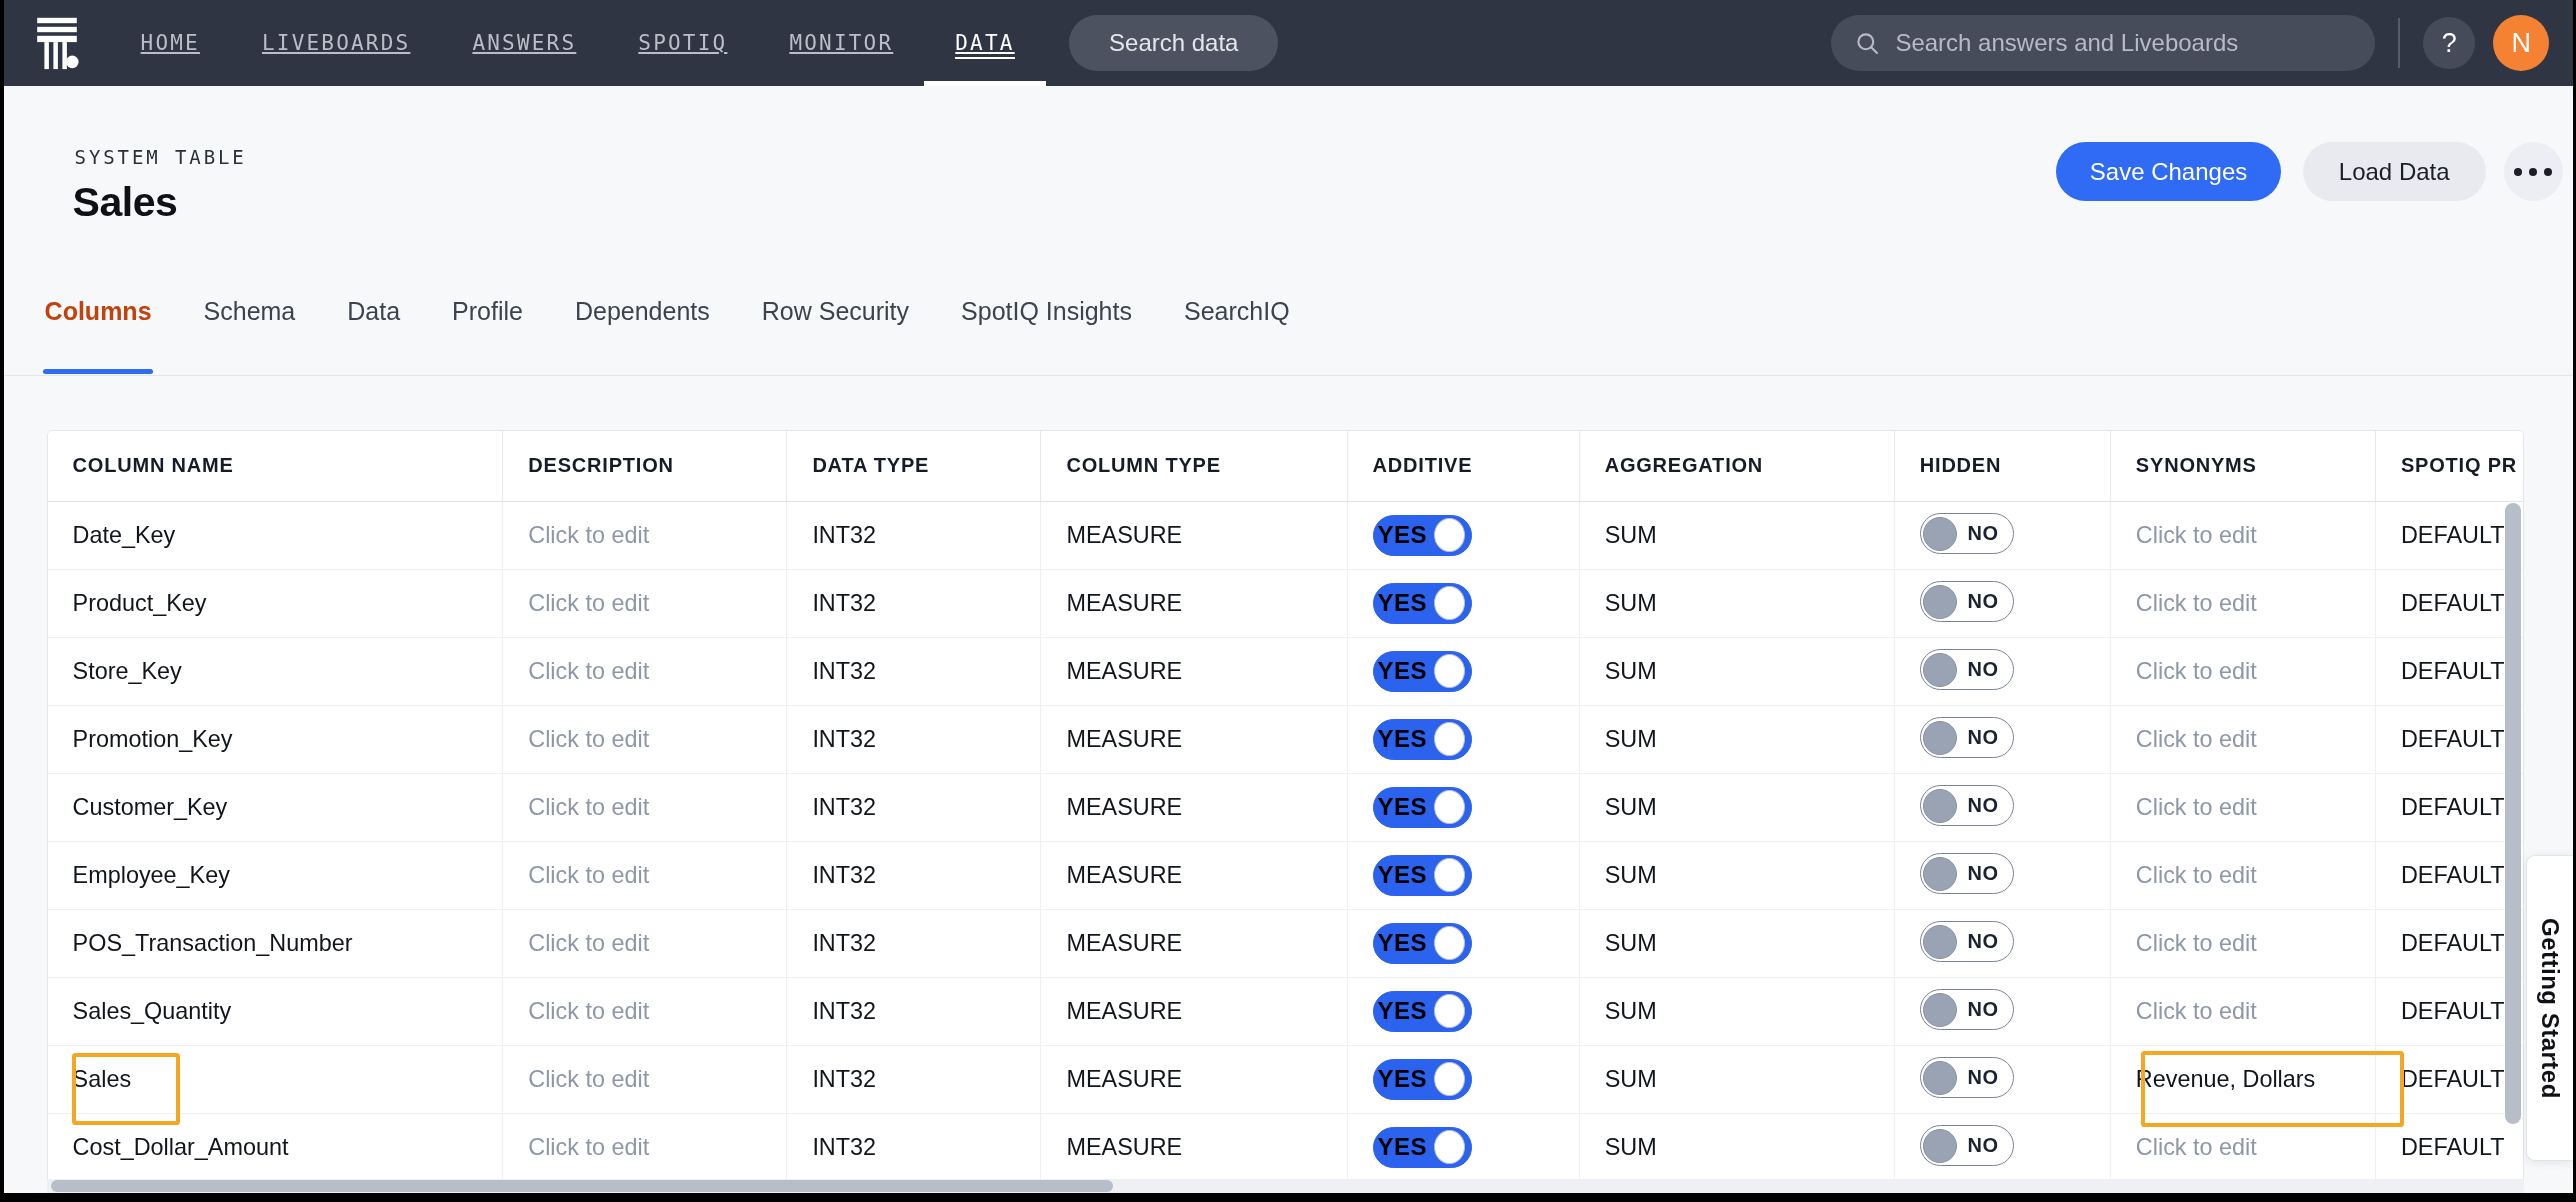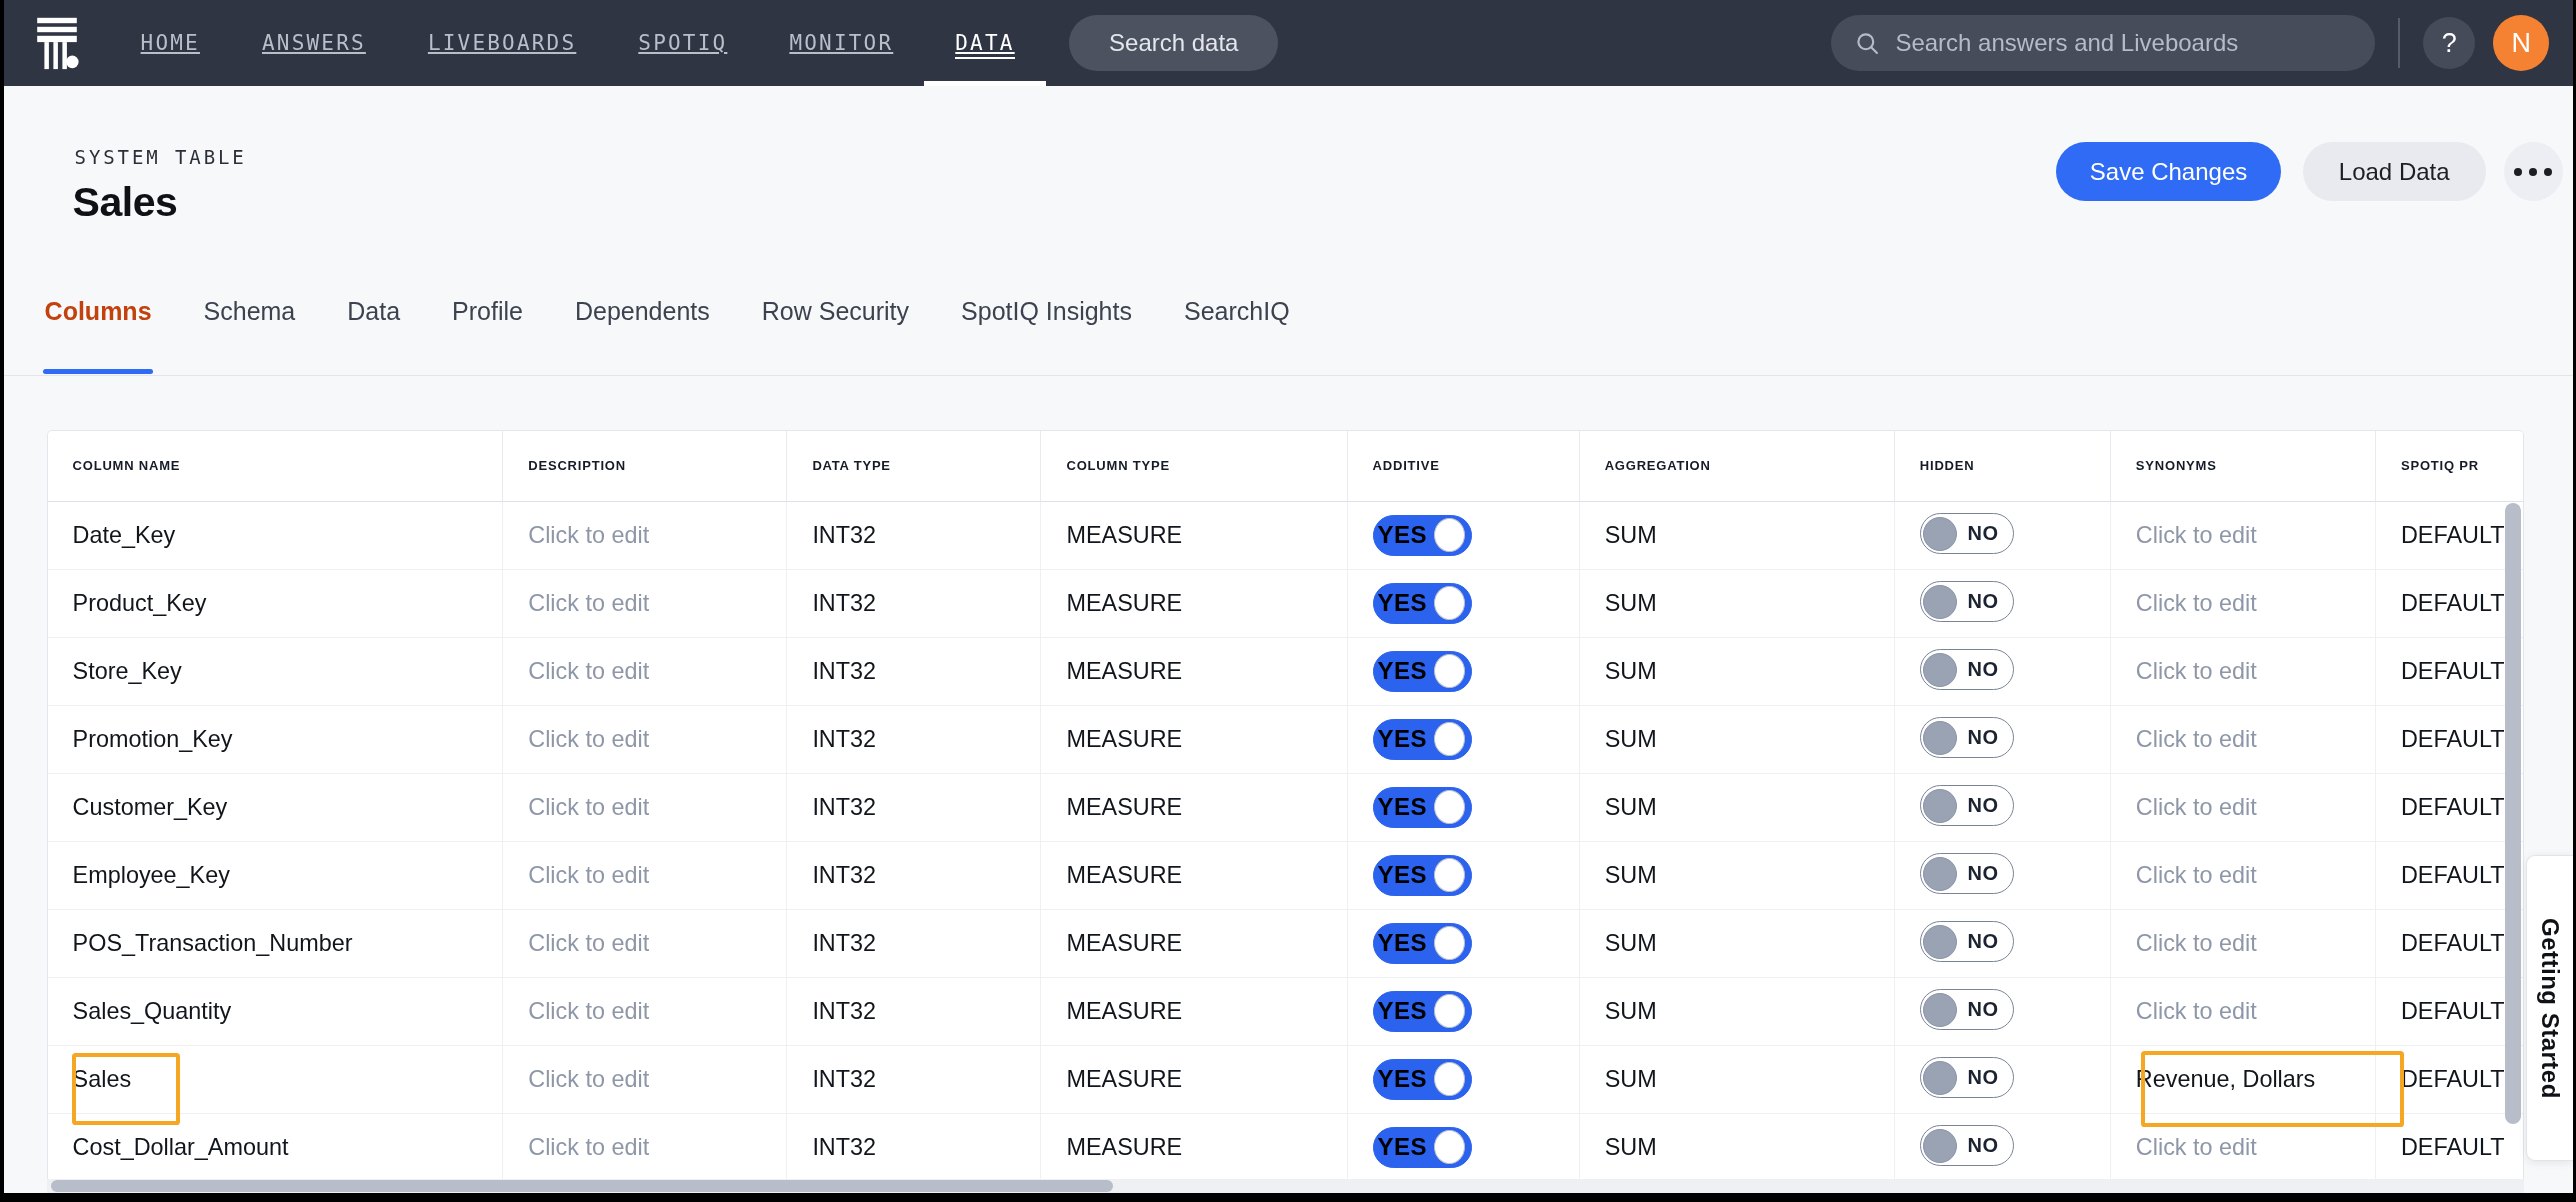--- a/index.html
+++ b/index.html
@@ -96,21 +96,21 @@
   
   .table-wrap{
     position:absolute;left:43px;top:430px;width:2477px;height:763px;
     background:#ffffff;border:1.8px solid #e3e6ec;border-radius:5.4px;border-bottom:none;
     overflow:hidden;box-sizing:border-box;
   }
   table.grid{border-collapse:collapse;width:2477px;table-layout:fixed;}
   table.grid th{
     height:70px;background:#ffffff;border-right:1.8px solid #e8eaf0;border-bottom:1.8px solid #dde1e9;
     text-align:left;vertical-align:middle;padding:0 0 0 25px;box-sizing:border-box;
-    font-size:13px;font-weight:bold;letter-spacing:0.8px;color:#151b27;white-space:nowrap;
+    font-size:20px;font-weight:bold;letter-spacing:0.8px;color:#151b27;white-space:nowrap;
   }
   table.grid td{
     height:68px;border-right:1.8px solid #eef0f4;border-bottom:1.8px solid #eef0f4;
     vertical-align:middle;padding:0 0 0 25px;box-sizing:border-box;
     font-size:23.4px;color:#11151c;white-space:nowrap;overflow:hidden;
   }
   table.grid th:last-child, table.grid td:last-child{border-right:none;}
   .muted{color:#8e97a8;}
 
   
@@ -173,24 +173,24 @@
         <rect x="36" y="31" width="5" height="30" fill="#ffffff"></rect>
         <circle cx="47" cy="53" r="7" fill="#ffffff"></circle>
       </svg>
     </div>
 
     <div class="nav-links">
       <div class="nav-link">
           <span>HOME</span>
         </div>
       <div class="nav-link">
+          <span>LIVEBOARDS</span>
+        </div>
+      <div class="nav-link">
           <span>ANSWERS</span>
-        </div>
-      <div class="nav-link">
-          <span>LIVEBOARDS</span>
         </div>
       <div class="nav-link">
           <span>SPOTIQ</span>
         </div>
       <div class="nav-link">
           <span>MONITOR</span>
         </div>
       <div class="nav-link active">
           <span>DATA</span>
           <span class="ul"></span>

